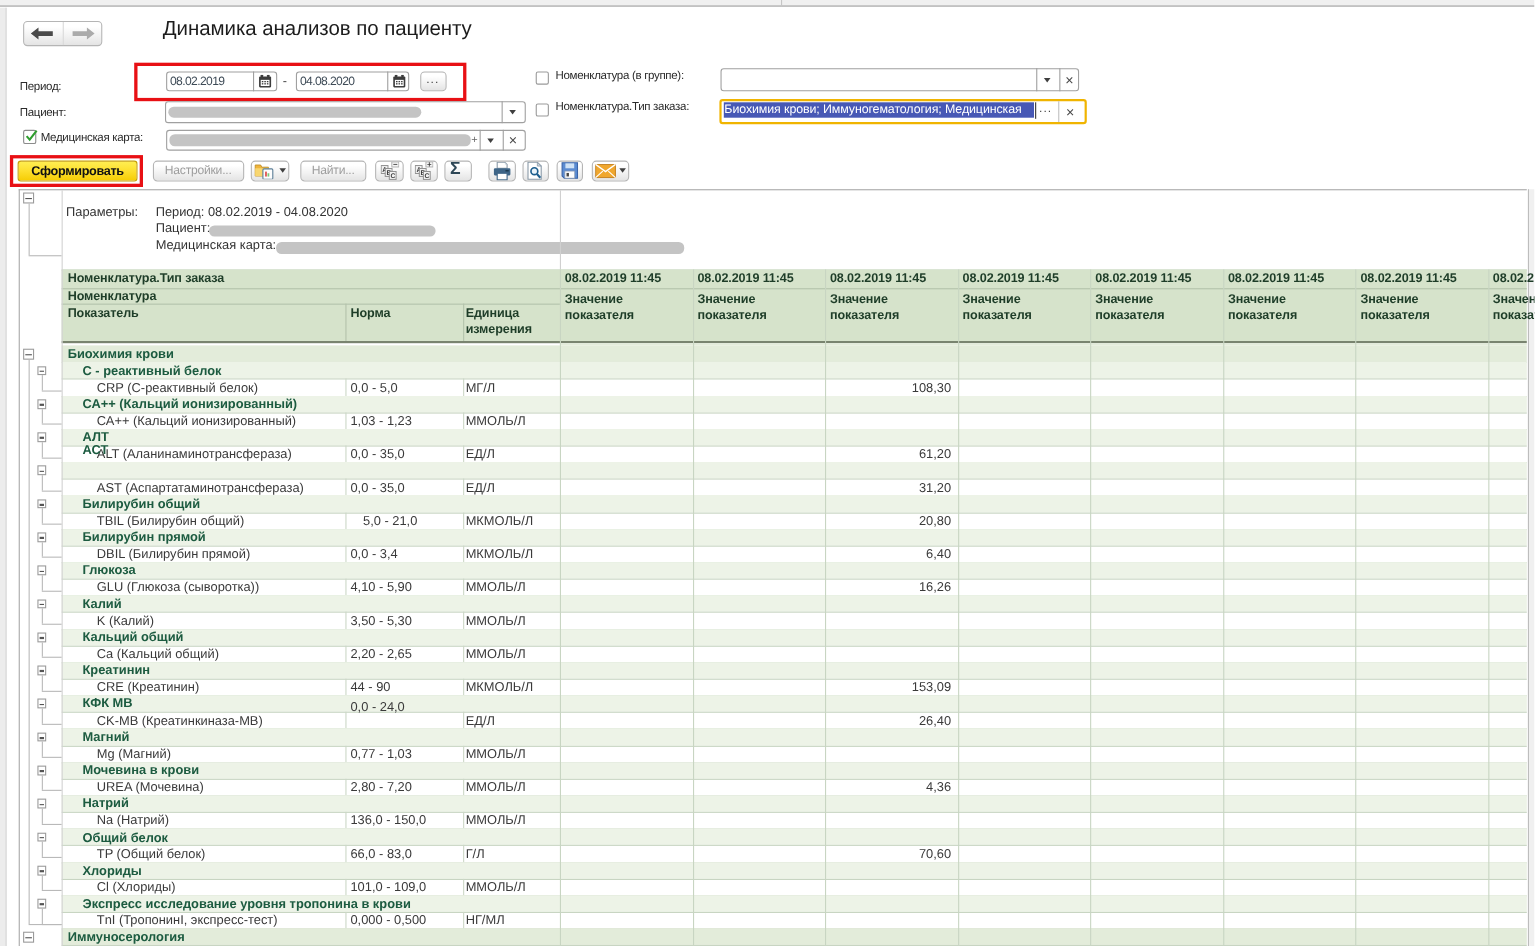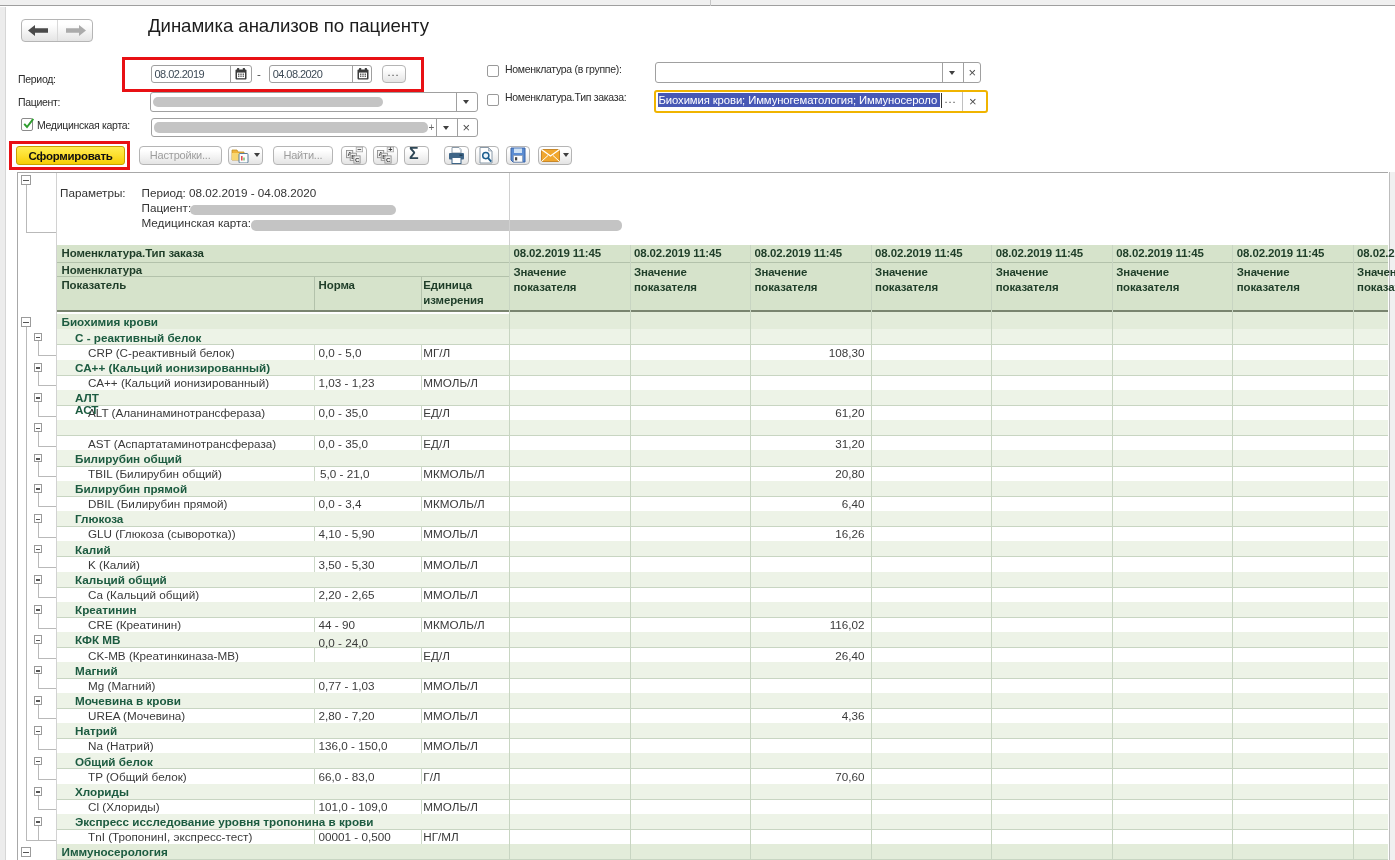--- a/index.html
+++ b/index.html
@@ -90,21 +90,21 @@
 <div class="lbl" style="left:505px;top:63.3px">Номенклатура (в группе):</div>
 <div class="inp" style="left:655px;top:62px;width:326px;height:21px"></div>
 <div class="a" style="left:942.2px;top:62px;width:1px;height:21px;background:#a0a0a0"></div>
 <div class="a" style="left:963.4px;top:62px;width:1px;height:21px;background:#a0a0a0"></div>
 <div class="tri" style="left:948.7px;top:70.5px"></div>
 <div class="x" style="left:968.5px;top:65px">×</div>
 <div class="a" style="left:487px;top:93.5px;width:12px;height:12px;border:1px solid #9a9a9a;border-radius:2px;background:#fff"></div>
 <div class="lbl" style="left:505px;top:90.8px">Номенклатура.Тип заказа:</div>
 <div class="a" style="left:653.5px;top:89.5px;width:334px;height:23px;border:2px solid #f0b400;border-radius:3px;background:#fff"></div>
 <div class="a" style="left:657.5px;top:93px;width:282px;height:13.5px;background:#4758b5"></div>
-<div class="a" style="left:658.5px;top:94px;font-size:11.3px;letter-spacing:-0.1px;color:#fff;white-space:nowrap;overflow:hidden;width:281px">Биохимия крови; Иммуногематология; Иммуносероло</div>
+<div class="a" style="left:658.5px;top:94px;font-size:11.3px;letter-spacing:-0.1px;color:#fff;white-space:nowrap;overflow:hidden;width:281px">Биохимия крови; Иммуногематология; Медицинская</div>
 <div class="a" style="left:940.5px;top:92.5px;width:1px;height:15px;background:#333"></div>
 <div class="a" style="left:944.5px;top:92.5px;font-size:11px;color:#444;letter-spacing:1px">...</div>
 <div class="a" style="left:962px;top:91.5px;width:1px;height:19px;background:#c0c0c0"></div>
 <div class="x" style="left:969px;top:93.5px">×</div>
 <div class="a" style="left:16px;top:145.5px;width:109px;height:19px;border:1px solid #c8a000;border-radius:3px;background:linear-gradient(#ffee52,#fddf2e 50%,#f6cd05);text-align:center;font-weight:bold;font-size:11.5px;letter-spacing:-0.3px;color:#111;line-height:18px">Сформировать</div>
 <div class="a" style="left:9px;top:140.5px;width:121px;height:29px;border:3.5px solid #e81014"></div>
 <div class="btn" style="left:138.7px;top:145.5px;width:83px;height:19px;text-align:center;font-size:11px;letter-spacing:-0.2px;color:#9d9d9d;line-height:17px">Настройки...</div>
 <div class="btn" style="left:228.4px;top:145.5px;width:34.4px;height:19px"></div>
 <svg class="a" style="left:231px;top:147px" width="20" height="16" viewBox="0 0 20 16">
 <path d="M1 3 L1 13 L13 13 L13 5 L7 5 L6 3 Z" fill="#f0b43a" stroke="#c08f26" stroke-width="0.8"></path>
@@ -252,21 +252,21 @@
 <div class="dtxt" style="left:318.6px;top:436.54px">0,0 - 35,0</div>
 <div class="dtxt" style="left:423.3px;top:436.54px">ЕД/Л</div>
 <div class="dtxt" style="left:752px;top:436.54px;width:112.60000000000002px;text-align:right">31,20</div>
 <div class="vl" style="left:314px;top:435.34px;height:15.14px;background:#ccd8c7"></div>
 <div class="vl" style="left:420.5px;top:435.34px;height:15.14px;background:#ccd8c7"></div>
 <div class="hl" style="left:56px;top:450.49px;width:1332px;background:#c8d5c2"></div>
 <div class="a" style="left:56px;top:450.49px;width:1332px;height:15.14px;background:#edf3e7"></div>
 <div class="gtxt" style="left:75px;top:451.69px">Билирубин общий</div>
 <div class="hl" style="left:56px;top:465.63px;width:1332px;background:#c8d5c2"></div>
 <div class="dtxt" style="left:88px;top:466.83px">TBIL (Билирубин общий)</div>
-<div class="dtxt" style="left:320px;top:466.83px">5,0 - 21,0</div>
+<div class="dtxt" style="left:330px;top:466.83px">5,0 - 21,0</div>
 <div class="dtxt" style="left:423.3px;top:466.83px">МКМОЛЬ/Л</div>
 <div class="dtxt" style="left:752px;top:466.83px;width:112.60000000000002px;text-align:right">20,80</div>
 <div class="vl" style="left:314px;top:465.63px;height:15.14px;background:#ccd8c7"></div>
 <div class="vl" style="left:420.5px;top:465.63px;height:15.14px;background:#ccd8c7"></div>
 <div class="hl" style="left:56px;top:480.77px;width:1332px;background:#c8d5c2"></div>
 <div class="a" style="left:56px;top:480.77px;width:1332px;height:15.14px;background:#edf3e7"></div>
 <div class="gtxt" style="left:75px;top:481.97px">Билирубин прямой</div>
 <div class="hl" style="left:56px;top:495.92px;width:1332px;background:#c8d5c2"></div>
 <div class="dtxt" style="left:88px;top:497.12px">DBIL (Билирубин прямой)</div>
 <div class="dtxt" style="left:318.6px;top:497.12px">0,0 - 3,4</div>
@@ -302,21 +302,21 @@
 <div class="dtxt" style="left:423.3px;top:587.97px">ММОЛЬ/Л</div>
 <div class="vl" style="left:314px;top:586.77px;height:15.14px;background:#ccd8c7"></div>
 <div class="vl" style="left:420.5px;top:586.77px;height:15.14px;background:#ccd8c7"></div>
 <div class="hl" style="left:56px;top:601.92px;width:1332px;background:#c8d5c2"></div>
 <div class="a" style="left:56px;top:601.92px;width:1332px;height:15.14px;background:#edf3e7"></div>
 <div class="gtxt" style="left:75px;top:603.12px">Креатинин</div>
 <div class="hl" style="left:56px;top:617.06px;width:1332px;background:#c8d5c2"></div>
 <div class="dtxt" style="left:88px;top:618.26px">CRE (Креатинин)</div>
 <div class="dtxt" style="left:318.6px;top:618.26px">44 - 90</div>
 <div class="dtxt" style="left:423.3px;top:618.26px">МКМОЛЬ/Л</div>
-<div class="dtxt" style="left:752px;top:618.26px;width:112.60000000000002px;text-align:right">116,02</div>
+<div class="dtxt" style="left:752px;top:618.26px;width:112.60000000000002px;text-align:right">153,09</div>
 <div class="vl" style="left:314px;top:617.06px;height:15.14px;background:#ccd8c7"></div>
 <div class="vl" style="left:420.5px;top:617.06px;height:15.14px;background:#ccd8c7"></div>
 <div class="hl" style="left:56px;top:632.20px;width:1332px;background:#c8d5c2"></div>
 <div class="a" style="left:56px;top:632.20px;width:1332px;height:15.14px;background:#edf3e7"></div>
 <div class="gtxt" style="left:75px;top:633.40px">КФК МВ</div>
 <div class="hl" style="left:56px;top:647.35px;width:1332px;background:#c8d5c2"></div>
 <div class="dtxt" style="left:88px;top:648.55px">CK-MB (Креатинкиназа-МВ)</div>
 <div class="dtxt" style="left:318.6px;top:636px">0,0 - 24,0</div>
 <div class="dtxt" style="left:423.3px;top:648.55px">ЕД/Л</div>
 <div class="dtxt" style="left:752px;top:648.55px;width:112.60000000000002px;text-align:right">26,40</div>
@@ -367,21 +367,21 @@
 <div class="dtxt" style="left:88px;top:799.98px">Cl (Хлориды)</div>
 <div class="dtxt" style="left:318.6px;top:799.98px">101,0 - 109,0</div>
 <div class="dtxt" style="left:423.3px;top:799.98px">ММОЛЬ/Л</div>
 <div class="vl" style="left:314px;top:798.78px;height:15.14px;background:#ccd8c7"></div>
 <div class="vl" style="left:420.5px;top:798.78px;height:15.14px;background:#ccd8c7"></div>
 <div class="hl" style="left:56px;top:813.92px;width:1332px;background:#c8d5c2"></div>
 <div class="a" style="left:56px;top:813.92px;width:1332px;height:15.14px;background:#edf3e7"></div>
 <div class="gtxt" style="left:75px;top:815.12px">Экспресс исследование уровня тропонина в крови</div>
 <div class="hl" style="left:56px;top:829.06px;width:1332px;background:#c8d5c2"></div>
 <div class="dtxt" style="left:88px;top:830.26px">TnI (ТропонинI, экспресс-тест)</div>
-<div class="dtxt" style="left:318.6px;top:830.26px">00001 - 0,500</div>
+<div class="dtxt" style="left:318.6px;top:830.26px">0,000 - 0,500</div>
 <div class="dtxt" style="left:423.3px;top:830.26px">НГ/МЛ</div>
 <div class="vl" style="left:314px;top:829.06px;height:15.14px;background:#ccd8c7"></div>
 <div class="vl" style="left:420.5px;top:829.06px;height:15.14px;background:#ccd8c7"></div>
 <div class="hl" style="left:56px;top:844.20px;width:1332px;background:#c8d5c2"></div>
 <div class="a" style="left:56px;top:844.20px;width:1332px;height:15.14px;background:#e3ecda"></div>
 <div class="gtxt" style="left:61.5px;top:845.40px">Иммуносерология</div>
 <div class="hl" style="left:56px;top:859.35px;width:1332px;background:#c8d5c2"></div>
 <div class="vl" style="left:509px;top:245.3px;height:614.7px;background:#c8d5c2"></div>
 <div class="vl" style="left:629.5px;top:245.3px;height:614.7px;background:#c8d5c2"></div>
 <div class="vl" style="left:750px;top:245.3px;height:614.7px;background:#c8d5c2"></div>

